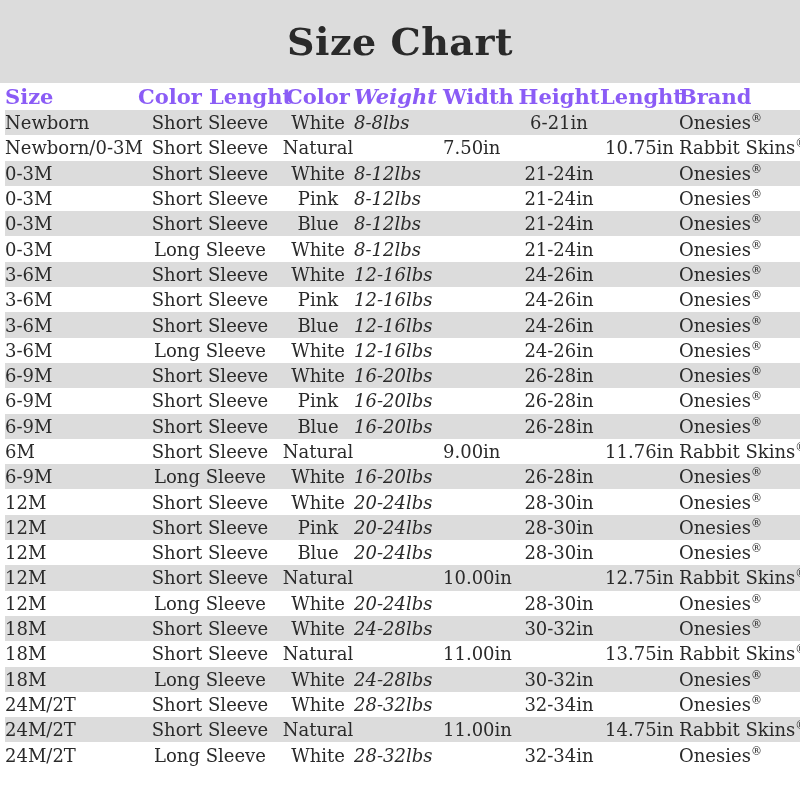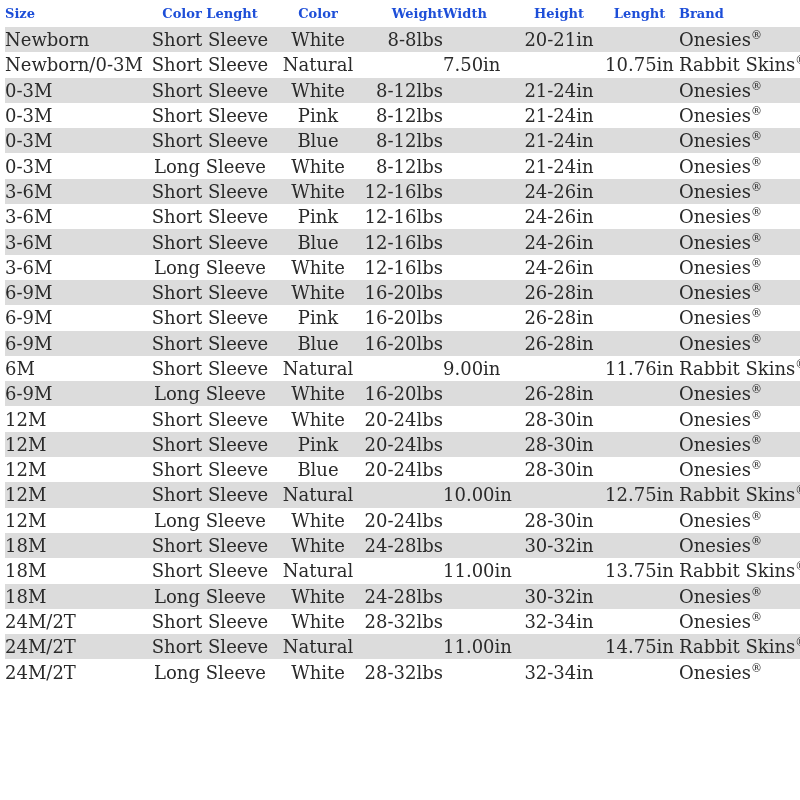--- a/index.html
+++ b/index.html
@@ -45,47 +45,50 @@
     padding: 0;
     white-space: nowrap;
     overflow: visible;
     vertical-align: middle;
   }
   thead tr { height: 27px; background: #ffffff; }
   tbody tr { height: 25.3px; }
   tbody tr:nth-child(odd) { background: #dcdcdc; }
   tbody tr:nth-child(even) { background: #ffffff; }
   th {
-    font-size: 13px;
+    font-size: 21px;
     font-weight: bold;
-    color: #1d4ed8;
+    color: #8b5cf6;
   }
   td {
     font-size: 18px;
     font-weight: 400;
     color: #2a2a2a;
   }
   
   .col-size          { width: 133px; text-align: left;   padding-left: 5px;  }
   .col-sleeve-length { width: 144px; text-align: center; }
   .col-color         { width: 72px;  text-align: center; }
-  .col-weight        { width: 89px;  text-align: right;   padding-left: 10px; }
+  .col-weight        { width: 89px;  text-align: left;   padding-left: 10px; font-style: italic; }
   .col-width         { width: 75px;  text-align: left;   padding-left: 5px;  }
   .col-height        { width: 82px;  text-align: center;   padding-left: 5px;  }
   .col-length        { width: 79px;  text-align: center;   padding-left: 5px;  }
   .col-brand         { width: 121px; text-align: left;   padding-left: 5px; margin-top: 28px;  }
   sup.reg {
     font-size: 11px;
     line-height: 0;
   }
 </style>
 </head>
 <body>
 
 <div class="page">
+  <header class="title-band">
+    <h1 class="page-title">Size Chart</h1>
+  </header>
 
   <table class="size-chart">
     <thead>
       <tr>
           <th class="col-size">Size</th>
           <th class="col-sleeve-length">Color Lenght</th>
           <th class="col-color">Color</th>
           <th class="col-weight">Weight</th>
           <th class="col-width">Width</th>
           <th class="col-height">Height</th>
@@ -93,21 +96,21 @@
           <th class="col-brand">Brand</th>
         </tr>
     </thead>
     <tbody>
         <tr>
           <td class="col-size">Newborn</td>
           <td class="col-sleeve-length">Short Sleeve</td>
           <td class="col-color">White</td>
           <td class="col-weight">8-8lbs</td>
           <td class="col-width"></td>
-          <td class="col-height">20-21in</td>
+          <td class="col-height">6-21in</td>
           <td class="col-length"></td>
           <td class="col-brand"><span>Onesies</span><sup class="reg">®</sup></td>
         </tr>
         <tr>
           <td class="col-size">Newborn/0-3M</td>
           <td class="col-sleeve-length">Short Sleeve</td>
           <td class="col-color">Natural</td>
           <td class="col-weight"></td>
           <td class="col-width">7.50in</td>
           <td class="col-height"></td>

